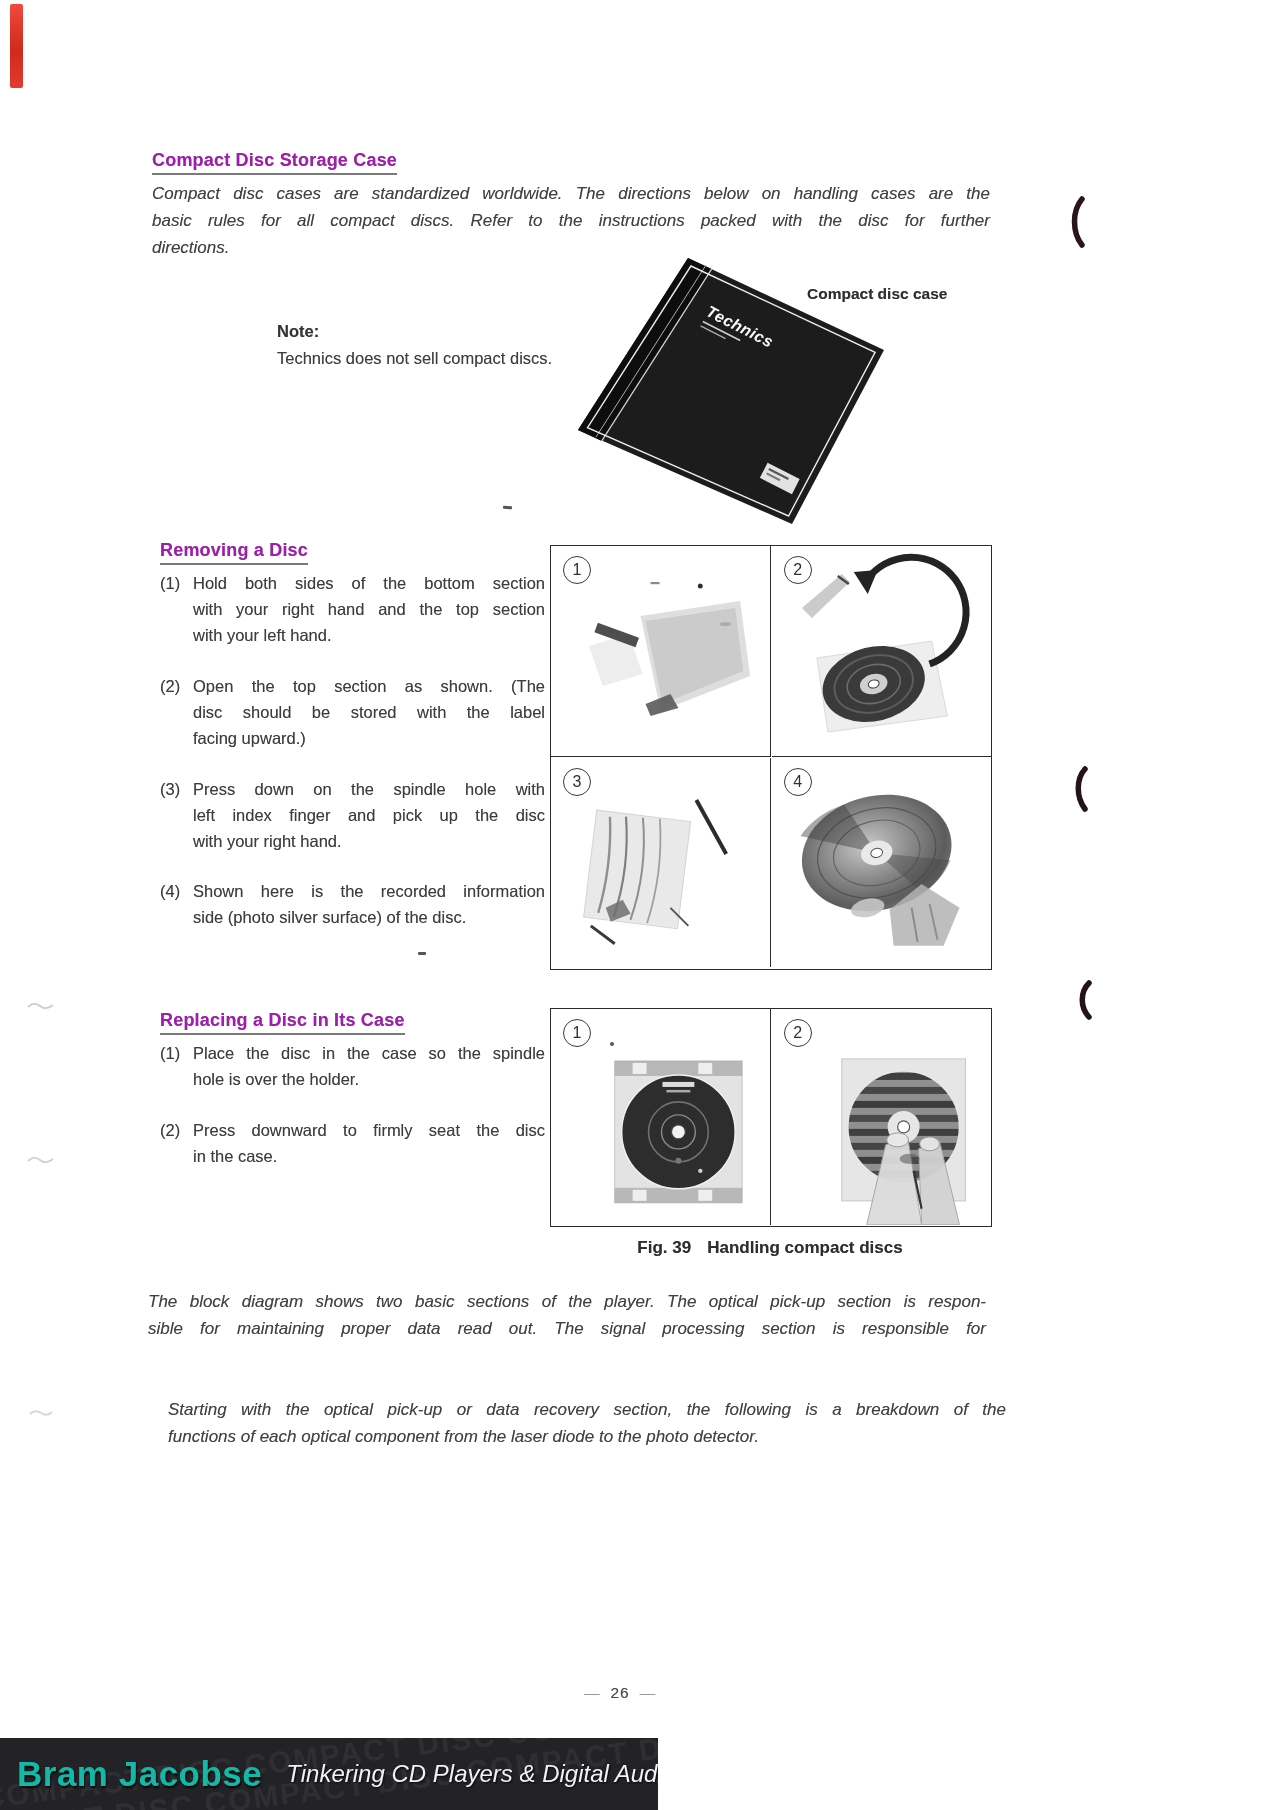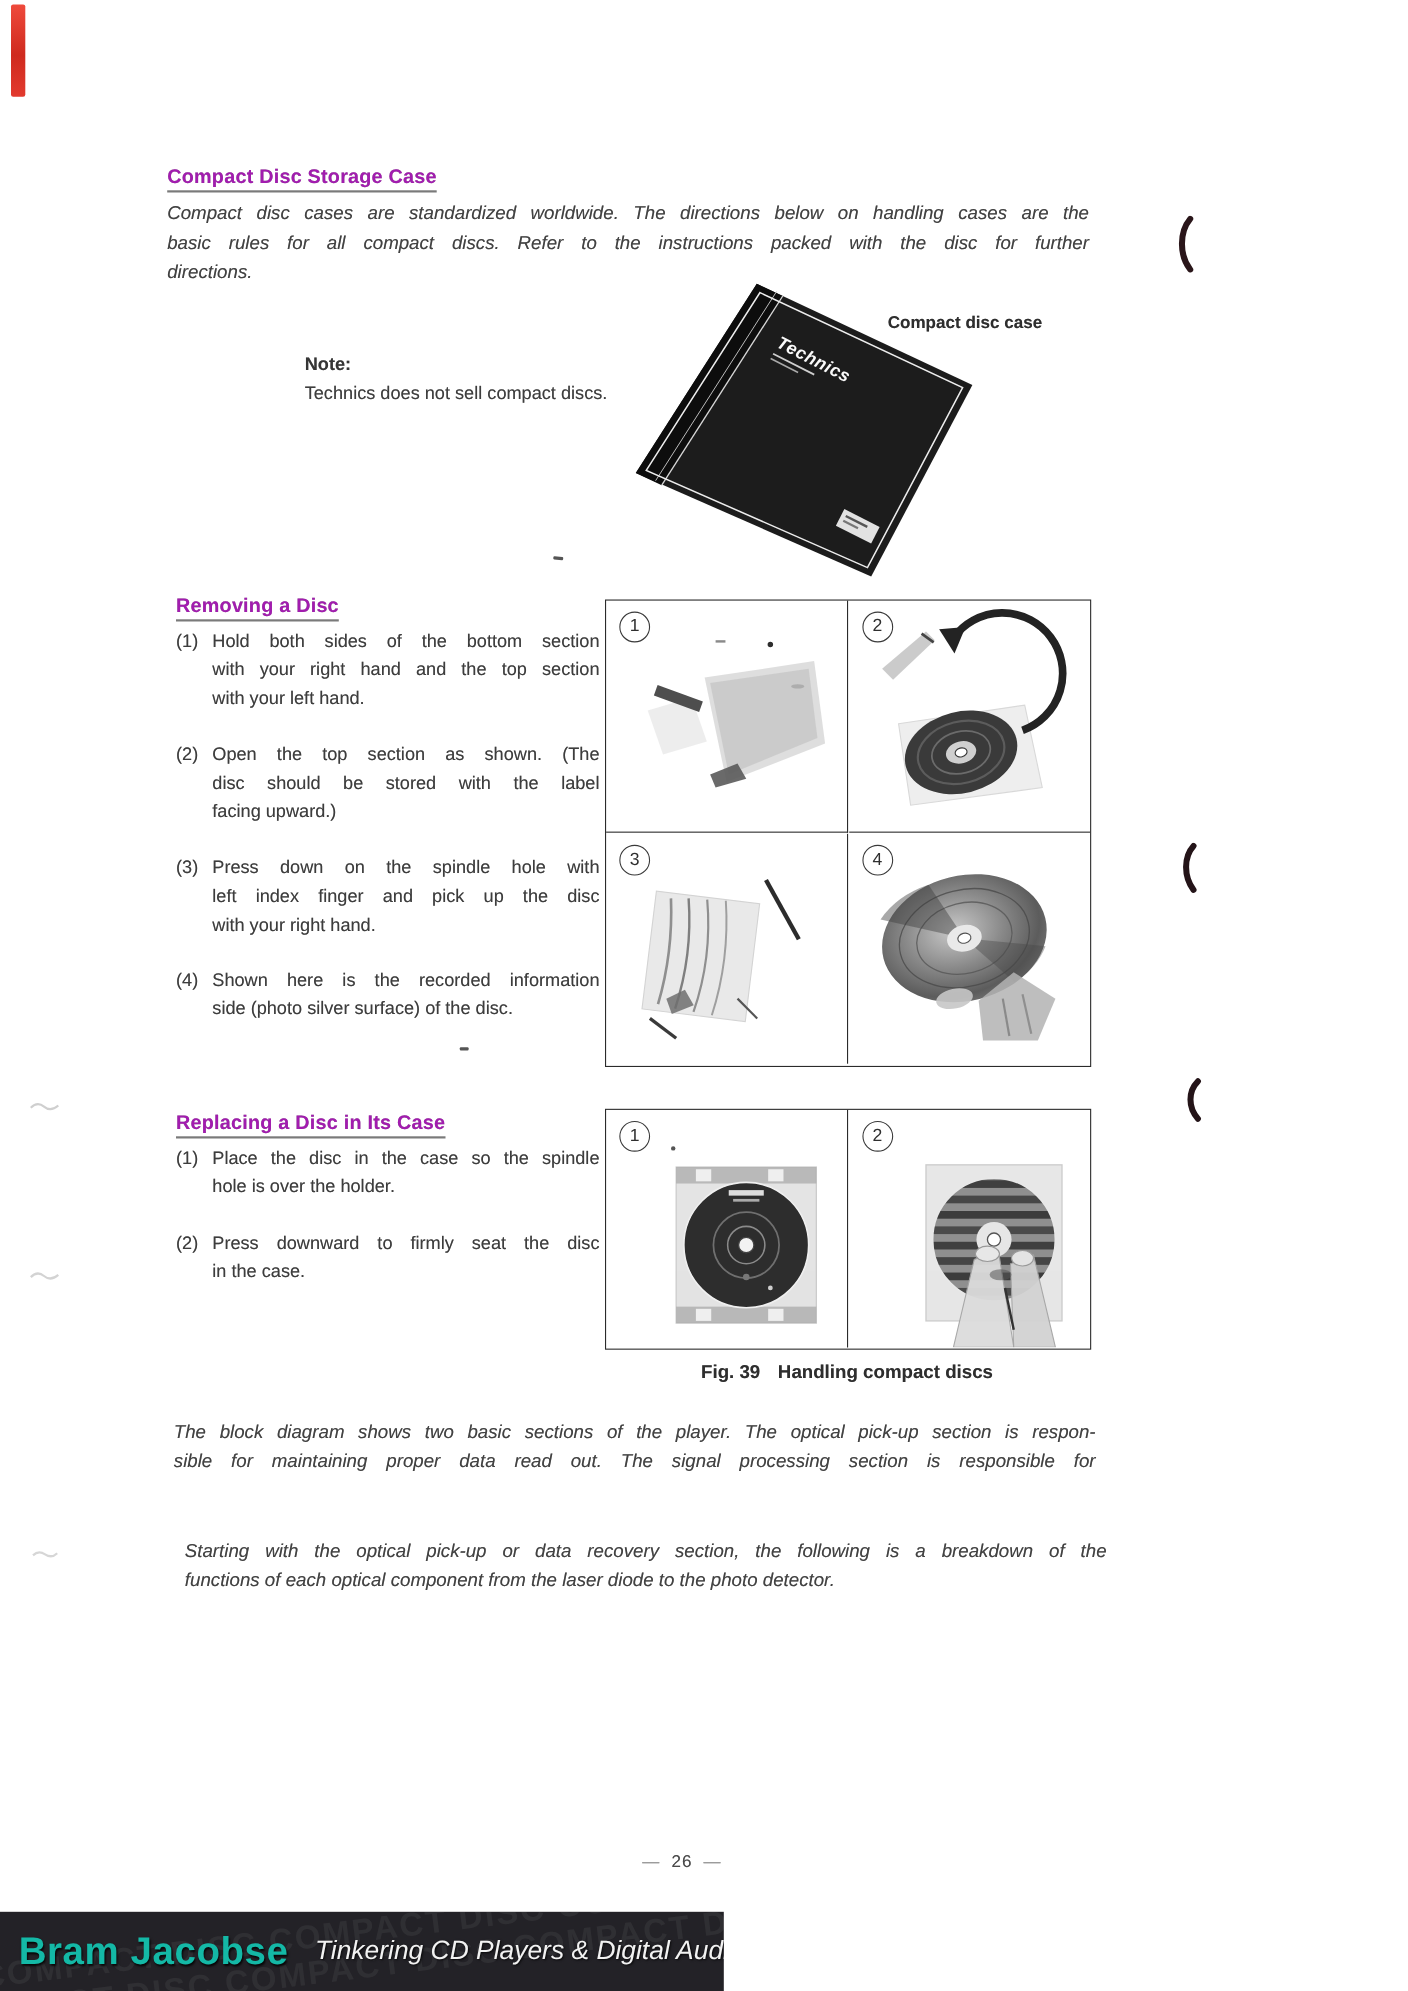--- a/index.html
+++ b/index.html
@@ -304,21 +304,21 @@
       <line x1="142" y1="162" x2="150" y2="200" stroke="#333" stroke-width="2.2"></line>
       <ellipse cx="138" cy="150" rx="10" ry="5" fill="#555" opacity="0.55"></ellipse>
     </svg>
   </div>
 </div>
 
 <div class="abs fig-caption scan" style="left:550px;top:1238px;width:440px;">
   <span>Fig. 39</span><span class="cap-title">Handling compact discs</span>
 </div>
 
-<div class="abs para scan" style="left:158px;top:1288px;width:838px;">
+<div class="abs para scan" style="left:148px;top:1288px;width:838px;">
   <span class="pline jl">The block diagram shows two basic sections of the player. The optical pick-up section is respon-</span>
   <span class="pline jl">sible for maintaining proper data read out. The signal processing section is responsible for</span>
 </div>
 <div class="abs para scan" style="left:158px;top:1396px;width:838px;margin-left:10px;">
   <span class="pline jl">Starting with the optical pick-up or data recovery section, the following is a breakdown of the</span>
   <span class="pline">functions of each optical component from the laser diode to the photo detector.</span>
 </div>
 
 <div class="abs pagenum scan" style="left:530px;top:1684px;width:180px;text-align:center;">
   <span class="dash">—</span><span>26</span><span class="dash">—</span>

